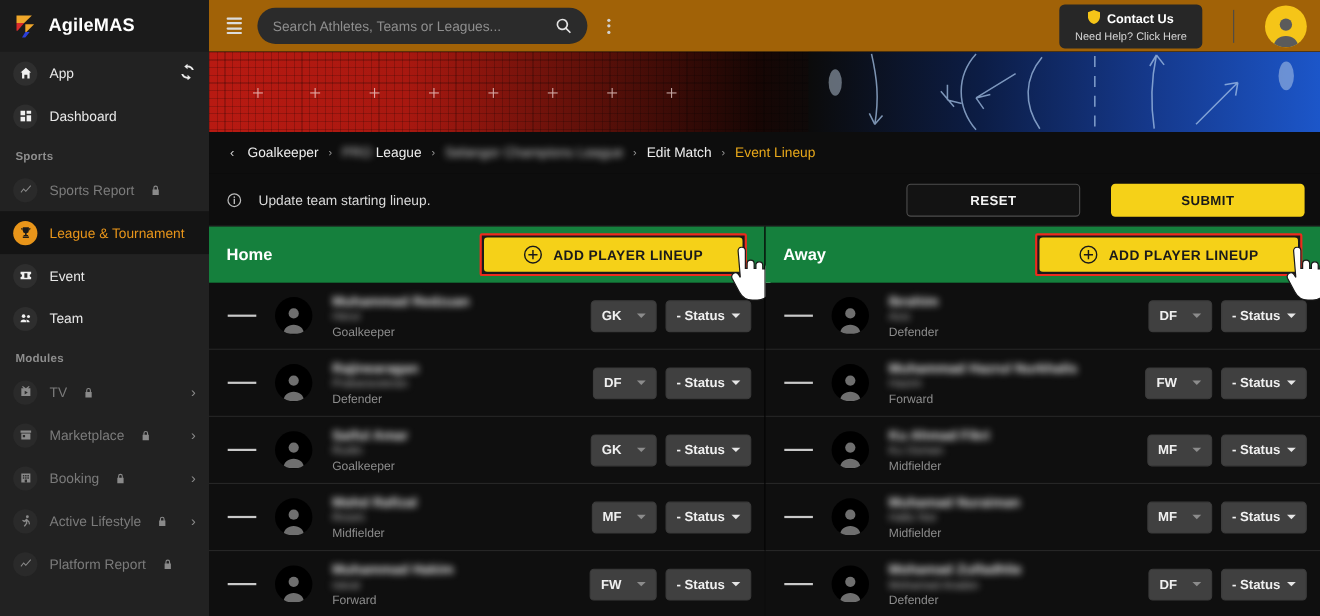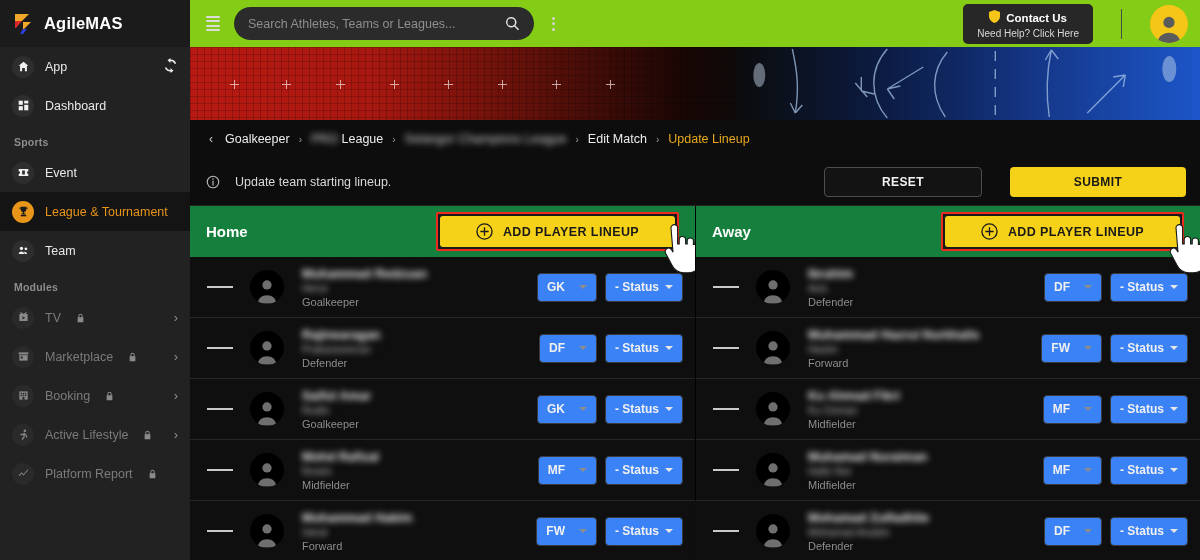--- a/index.html
+++ b/index.html
@@ -53,21 +53,21 @@
   .refresh svg { width: 15px; height: 15px; fill: #e9e9e9; }
   .sec-title {
     font-size: 10.5px; font-weight: bold; color: #8d8d8d;
     padding: 11px 12px 5px 14px; letter-spacing: .2px;
   }
 
   
   .main { flex: 1 1 auto; height: 560px; background: #0d0d0d; position: relative; overflow: hidden; }
 
   .topbar {
-    height: 47px; background: #84cc16; display: flex; align-items: center;
+    height: 47px; background: #a16207; display: flex; align-items: center;
     padding: 0 12px 0 14px; gap: 12px;
   }
   .hamburger { display: flex; flex-direction: column; gap: 2.5px; cursor: pointer; padding: 2px; }
   .hamburger i { display: block; width: 14px; height: 2px; background: #dcdcdc; border-radius: 1px; }
   .searchbox {
     width: 300px; height: 33px; background: #2b2b2b; border-radius: 17px;
     display: flex; align-items: center; padding: 0 14px; gap: 8px;
   }
   .searchbox input {
     flex: 1 1 auto; background: transparent; border: 0; outline: 0;
@@ -172,21 +172,21 @@
   .pav {
     width: 34px; height: 34px; border-radius: 50%; background: #000;
     display: flex; align-items: flex-end; justify-content: center; overflow: hidden; flex: 0 0 34px;
   }
   .pav svg { width: 26px; height: 27px; fill: #6f6f6f; }
   .pinfo { flex: 1 1 auto; padding-left: 18px; min-width: 0; }
   .pname { font-size: 12.5px; font-weight: bold; color: #e9e9e9; filter: blur(3.2px); white-space: nowrap; }
   .palias { font-size: 10.5px; color: #bdbdbd; filter: blur(3.2px); white-space: nowrap; margin-top: 1px; }
   .ppos { font-size: 11px; color: #8d8d8d; margin-top: 2px; }
   .sel {
-    height: 29px; background: #3b82f6; border: 1px solid #3b3b3b; border-radius: 4px;
+    height: 29px; background: #404040; border: 1px solid #3b3b3b; border-radius: 4px;
     display: flex; align-items: center; gap: 14px; padding: 0 9px; cursor: pointer;
     font-size: 12px; font-weight: bold; color: #f0f0f0;
   }
   .sel.pos { min-width: 56px; justify-content: space-between; }
   .sel .caret { border-left: 4px solid transparent; border-right: 4px solid transparent; border-top: 4.5px solid #8c8c8c; }
   .sel.status { min-width: 74px; gap: 6px; }
   .sel.status .caret { border-top-color: #e6e6e6; }
   .row-ctrls { display: flex; gap: 8px; align-items: center; }
 </style>
 </head>
@@ -229,38 +229,51 @@
             <rect x="9" y="1" width="6" height="4"></rect>
             <rect x="1" y="9" width="6" height="6"></rect>
             <rect x="9" y="7" width="6" height="8"></rect>
           </svg>
       </span>
       <span class="nav-label">Dashboard</span>
     </div>
 
     <div class="sec-title">Sports</div>
 
-
-    <div class="nav-item">
-      <span class="ico">
-        <svg viewBox="0 0 16 16">
-            <path d="M1 3h14v3a2 2 0 000 4v3H1v-3a2 2 0 000-4zm5 2v6h4V5z"></path>
-          </svg>
-      </span>
-      <span class="nav-label">Event</span>
+    <div class="nav-item dim">
+      <span class="ico">
+        <svg viewBox="0 0 16 16">
+            <path d="M1 11 L5 6 L8 9 L14 2 L15 3 L8 11 L5 8 L2 12 Z"></path>
+          </svg>
+      </span>
+      <span class="nav-label">Sports Report</span>
+      <span class="lock">
+        <svg viewBox="0 0 12 14">
+            <path d="M3 6V4a3 3 0 016 0v2h1v7H2V6zm1.4 0h3.2V4a1.6 1.6 0 00-3.2 0z"></path>
+          </svg>
+      </span>
     </div>
 
     <div class="nav-item active">
       <span class="ico">
         <svg viewBox="0 0 16 16">
             <path d="M4 1h8v4a4 4 0 01-3 3.9V11h2v1.5H5V11h2V8.9A4 4 0 014 5zM2 2h1.5v3A2 2 0 012 3zm10.5 0H14v1a2 2 0 01-1.5 2z"></path>
             <rect x="4" y="13" width="8" height="2"></rect>
           </svg>
       </span>
       <span class="nav-label">League &amp; Tournament</span>
+    </div>
+
+    <div class="nav-item">
+      <span class="ico">
+        <svg viewBox="0 0 16 16">
+            <path d="M1 3h14v3a2 2 0 000 4v3H1v-3a2 2 0 000-4zm5 2v6h4V5z"></path>
+          </svg>
+      </span>
+      <span class="nav-label">Event</span>
     </div>
 
     <div class="nav-item">
       <span class="ico">
         <svg viewBox="0 0 16 16">
             <circle cx="5" cy="5" r="2.4"></circle>
             <circle cx="11.5" cy="5.5" r="2"></circle>
             <path d="M1 13c0-2.2 1.8-3.6 4-3.6s4 1.4 4 3.6zM9.6 13c0-1.7-.6-2.6-1.3-3.2 2.3-.5 4.7.7 4.7 3.2z"></path>
           </svg>
       </span>
@@ -430,21 +443,21 @@
     <div class="crumbbar">
       <span class="crumb-back">‹</span>
       <span class="crumb">Goalkeeper</span>
       <span class="crumb-sep">›</span>
       <span class="crumb"><span class="crumb redacted">PRO</span> League</span>
       <span class="crumb-sep">›</span>
       <span class="crumb redacted">Selangor Champions League</span>
       <span class="crumb-sep">›</span>
       <span class="crumb">Edit Match</span>
       <span class="crumb-sep">›</span>
-      <span class="crumb active">Update Lineup</span>
+      <span class="crumb active">Event Lineup</span>
     </div>
 
     <div class="inforow">
       <span class="info-ico">
         <svg viewBox="0 0 16 16">
             <path d="M8 .8A7.2 7.2 0 108 15.2 7.2 7.2 0 008 .8zm0 1.3a5.9 5.9 0 110 11.8 5.9 5.9 0 010-11.8zM7.3 6.6h1.4V12H7.3zM8 3.8a.9.9 0 110 1.8.9.9 0 010-1.8z"></path>
           </svg>
       </span>
       <span class="info-text">Update team starting lineup.</span>
       <div class="btns">

